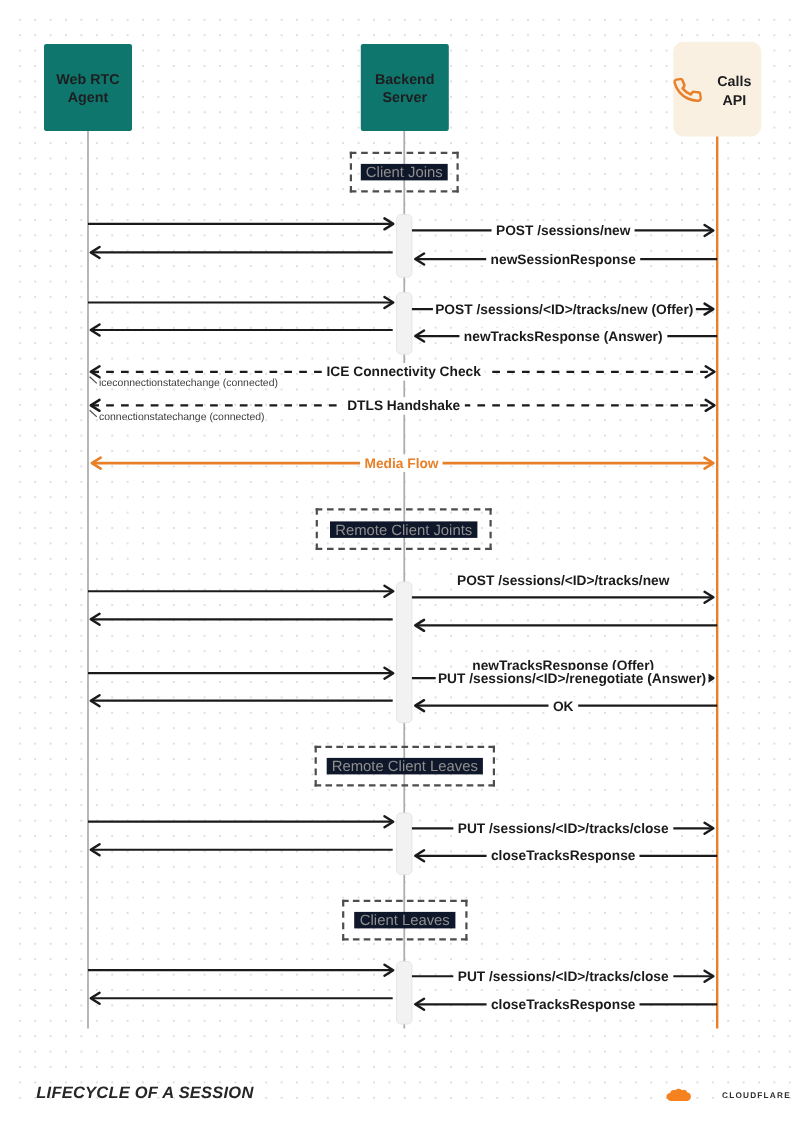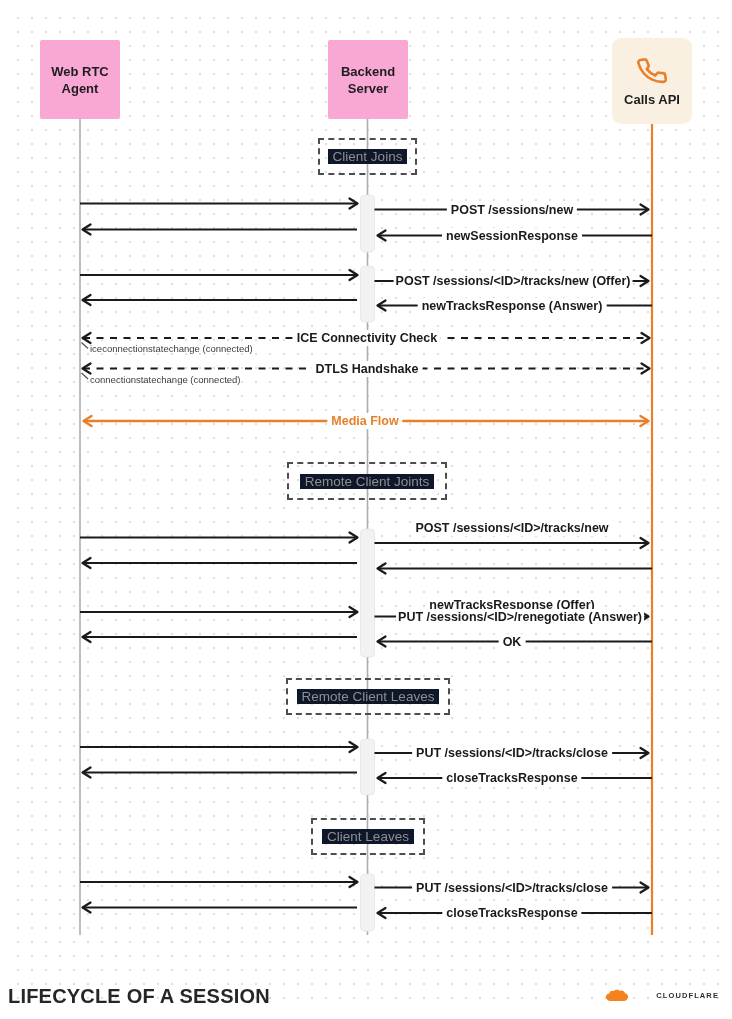--- a/index.html
+++ b/index.html
@@ -3,37 +3,37 @@
 <meta charset="utf-8">
 <style>
   html,body{margin:0;padding:0;background:#fff;}
   .page{position:relative;width:732px;height:1019px;background:#ffffff;overflow:hidden;
         font-family:"Liberation Sans",sans-serif;}
   .dots{position:absolute;left:9px;top:9px;right:9px;bottom:8px;
         background-image:radial-gradient(circle,#dedede 1.15px,rgba(255,255,255,0) 1.3px);
         background-size:14px 14px;background-position:2px 2px;}
   .layer{position:absolute;left:0;top:0;}
 
-  .actor{position:absolute;background:#f9a8d4;color:#1d1d1f;font-weight:700;font-size:13px;
+  .actor{position:absolute;background:#0f766e;color:#1d1d1f;font-weight:700;font-size:13px;
          line-height:17px;display:flex;align-items:center;justify-content:center;
          text-align:center;border-radius:2px;}
-  .actor.api{background:#faf0e1;border-radius:9px;flex-direction:column;gap:5px;padding-top:2px;}
+  .actor.api{background:#faf0e1;border-radius:9px;flex-direction:row;gap:5px;padding-top:2px;}
 
   .phase{position:absolute;border:2px dashed #4d4d4d;display:flex;align-items:center;justify-content:center;}
   .phase-label{background:#0f172a;color:#8f8f8f;font-size:13.5px;padding:0 5px;white-space:nowrap;}
 
   .msg{position:absolute;transform:translate(-50%,-50%);background:#ffffff;color:#1a1a1a;
        font-weight:700;font-size:12.5px;padding:1px 4px;white-space:nowrap;}
   .msg.long{padding:1px 2px;}
   .msg.orange{color:#e8802a;}
 
   .note{position:absolute;font-size:9.5px;color:#3c3c3c;white-space:nowrap;}
 
-  .footer-title{position:absolute;left:8px;top:985px;font-size:20px;font-weight:700;
-                color:#262626;letter-spacing:.2px;}
+  .footer-title{position:absolute;left:33px;top:985px;font-size:15px;font-weight:700;
+                color:#262626;letter-spacing:.2px;font-style:italic;}
   .brand{position:absolute;right:13px;top:989px;display:flex;align-items:center;gap:3px;}
   .brand span{font-size:7.5px;font-weight:700;letter-spacing:1.1px;color:#2e2e2e;margin-left:24px;}
 </style>
 </head>
 <body>
 
 <div class="page">
   <div class="dots"></div>
 
   <svg class="layer" width="732" height="1019" viewBox="0 0 732 1019">

